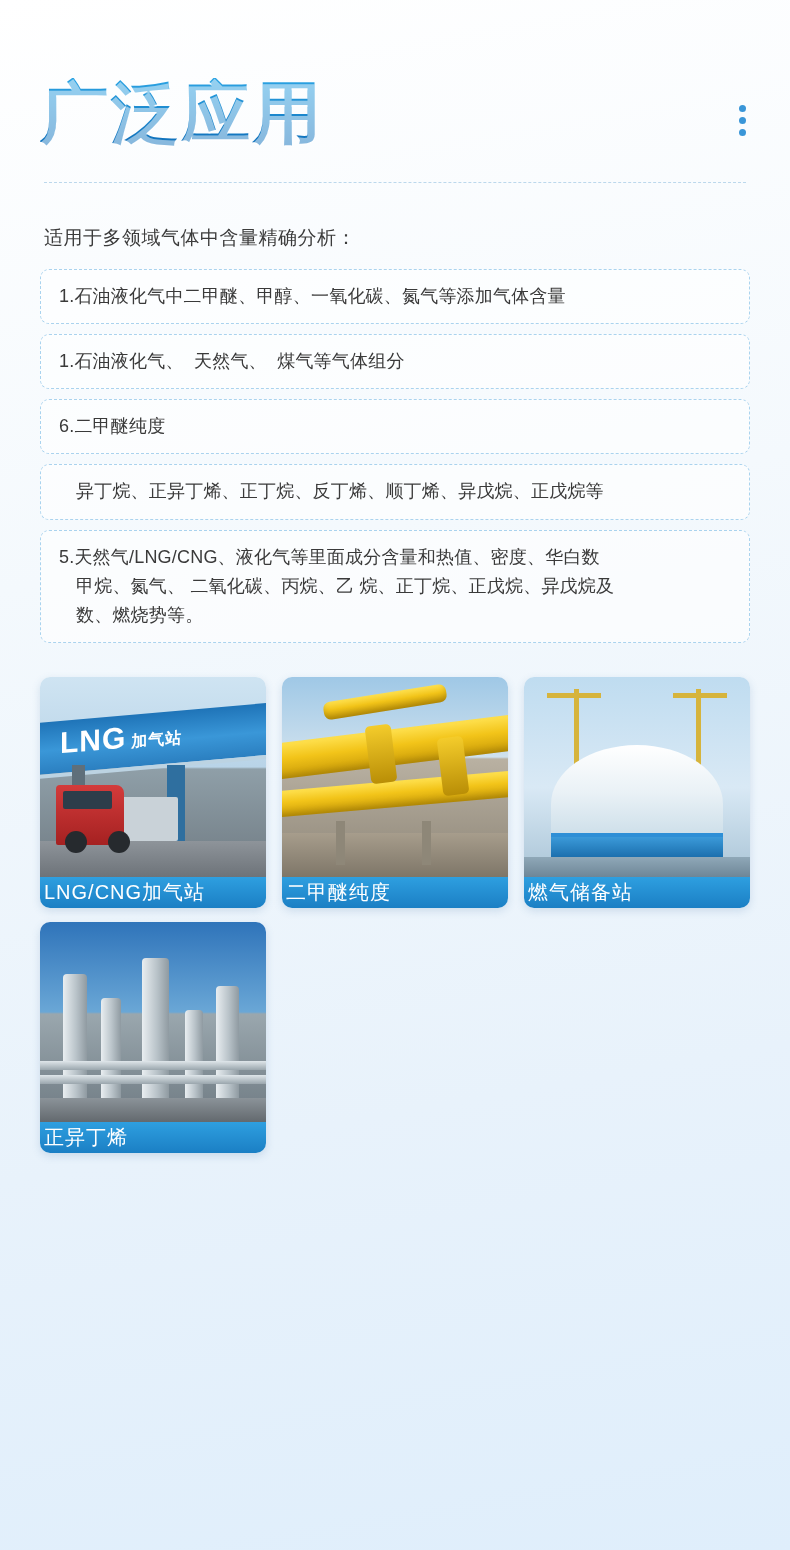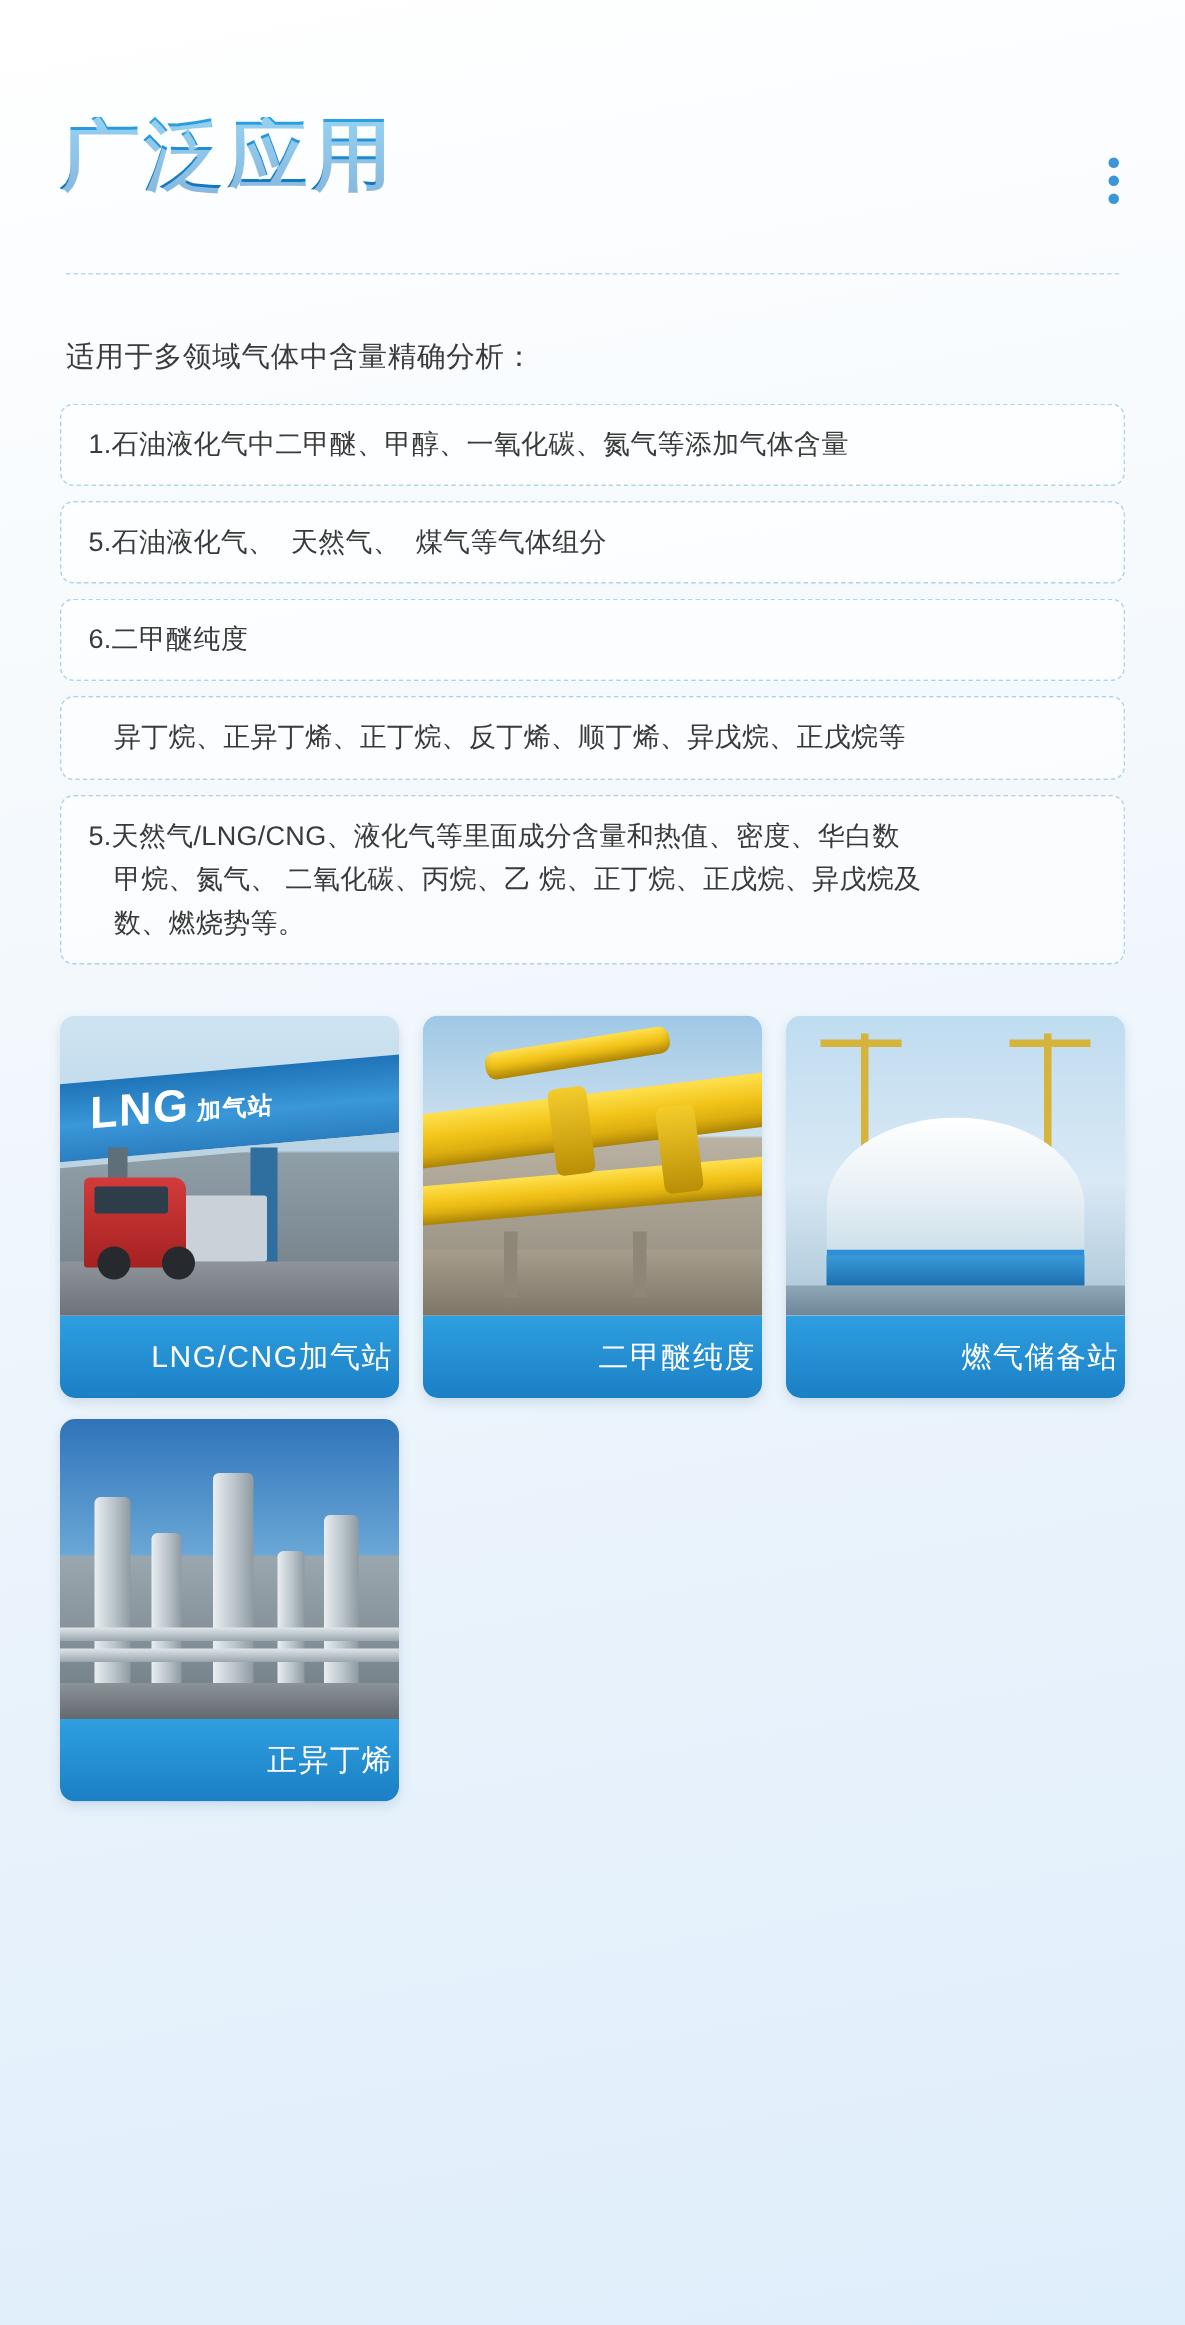--- a/index.html
+++ b/index.html
@@ -17,33 +17,32 @@
   }
 
   
   .header {
     position: relative;
     padding: 78px 40px 0 40px;
     height: 130px;
     box-sizing: border-box;
   }
   .page-title {
-    font-size: 53px;
+    font-size: 68px;
     font-weight: bold;
     letter-spacing: 3px;
     color: #1a8ad6;
     line-height: 1;
     margin: 0;
     background: linear-gradient(180deg, #2ba3e3 0%, #0f6fba 100%);
     -webkit-background-clip: text;
     background-clip: text;
     color: transparent;
     text-shadow: 0 2px 0 rgba(255,255,255,0.5);
     display: inline-block;
-    font-family: Liberation Serif, serif;
   }
   .kebab-menu {
     position: absolute;
     right: 44px;
     top: 105px;
     display: flex;
     flex-direction: column;
     gap: 5px;
     cursor: pointer;
   }
@@ -111,22 +110,22 @@
   }
   .card-photo {
     height: 200px;
     position: relative;
     overflow: hidden;
   }
   .card-label {
     background: linear-gradient(180deg, #2e9fe0 0%, #1b7fc4 100%);
     color: #fff;
     font-size: 20px;
-    text-align: right;
-    padding: 14px 4px;
+    text-align: left;
+    padding: 2px 4px;
     letter-spacing: 1px;
   }
 
   
   .ph-lng { background: linear-gradient(180deg,#cfe4f2 0%, #b9d4e8 45%, #8f9fa8 46%, #6f7a82 100%); }
   .ph-lng .canopy {
     position: absolute; left: -6%; top: 18%; width: 112%; height: 26%;
     background: linear-gradient(180deg,#1f74b8 0%, #3a97d8 55%, #2b7fc0 100%);
     transform: skewY(-5deg);
     border-bottom: 4px solid #bcd3e2;
@@ -311,21 +310,21 @@
 
 <div class="intro">适用于多领域气体中含量精确分析：</div>
 
 <div class="list-wrap">
 
   <div class="list-item">
     <span class="ln">1.石油液化气中二甲醚、甲醇、一氧化碳、氮气等添加气体含量</span>
   </div>
 
   <div class="list-item">
-    <span class="ln">5.石油液化气、  天然气、  煤气等气体组分</span>
+    <span class="ln">1.石油液化气、  天然气、  煤气等气体组分</span>
   </div>
 
   <div class="list-item">
     <span class="ln">6.二甲醚纯度</span>
   </div>
 
   <div class="list-item">
     <span class="ln indent">异丁烷、正异丁烯、正丁烷、反丁烯、顺丁烯、异戊烷、正戊烷等</span>
   </div>
 

